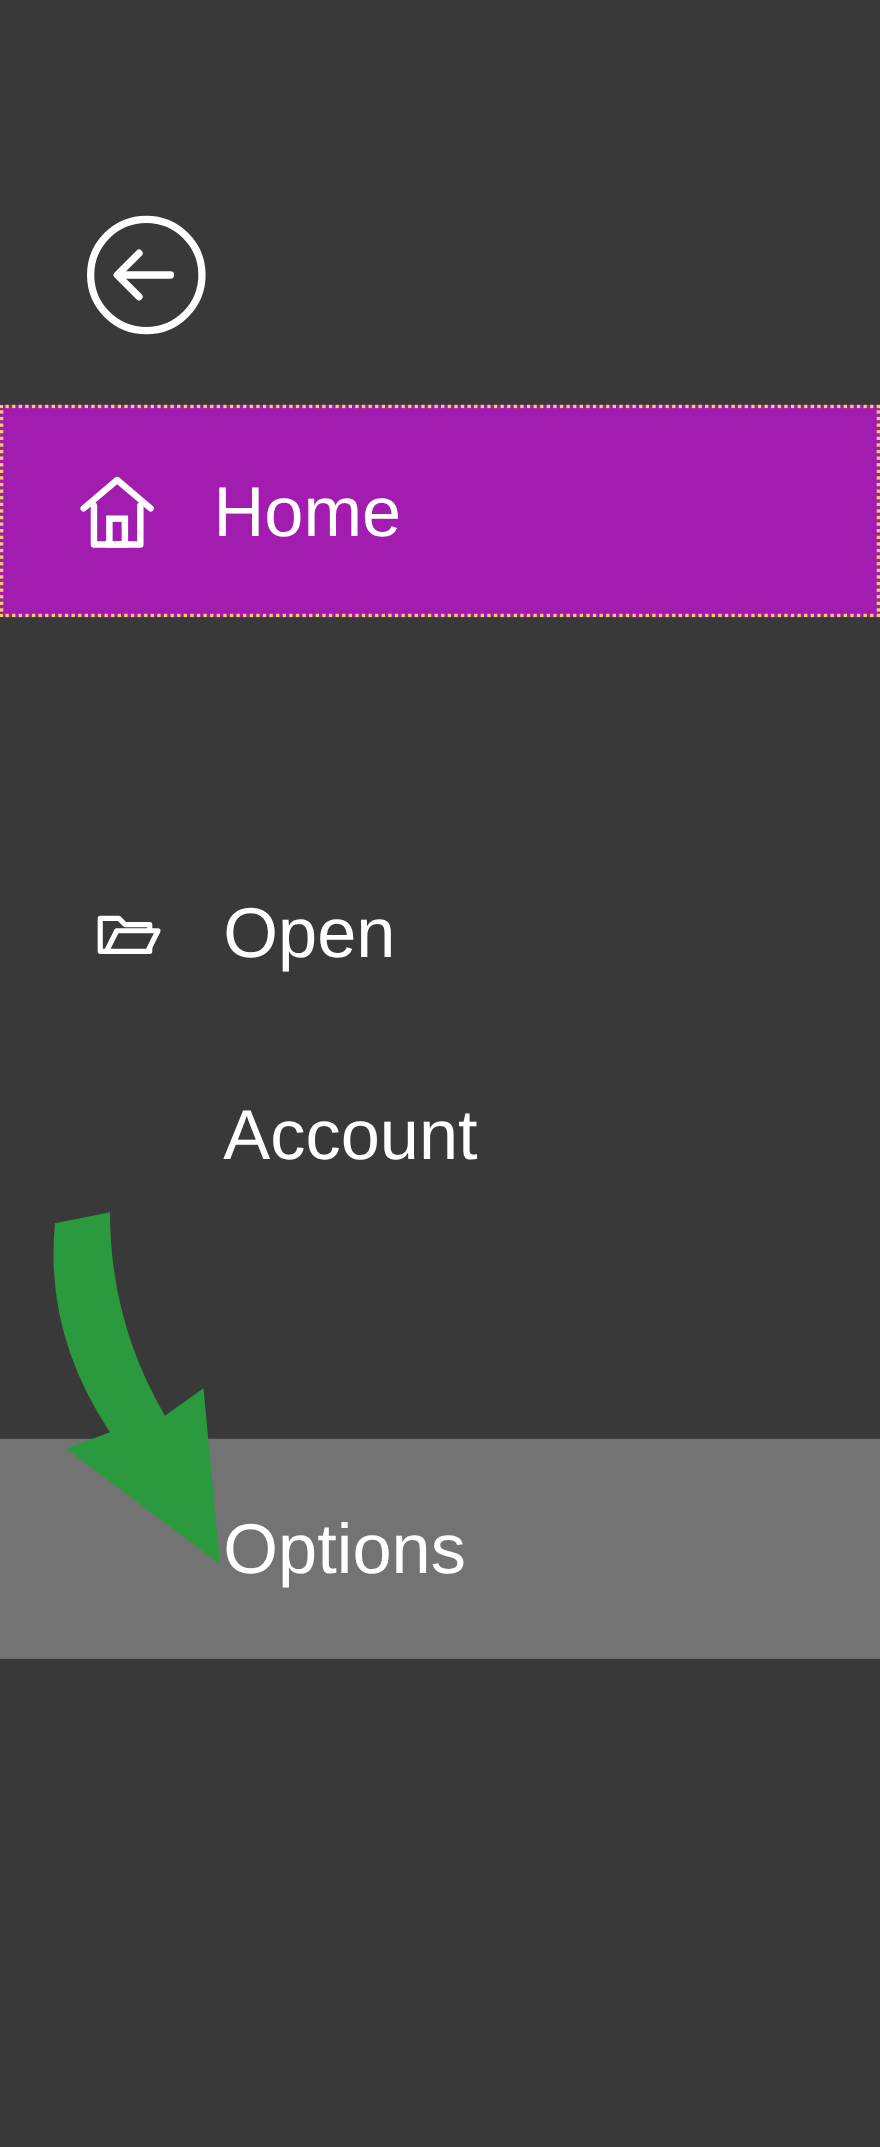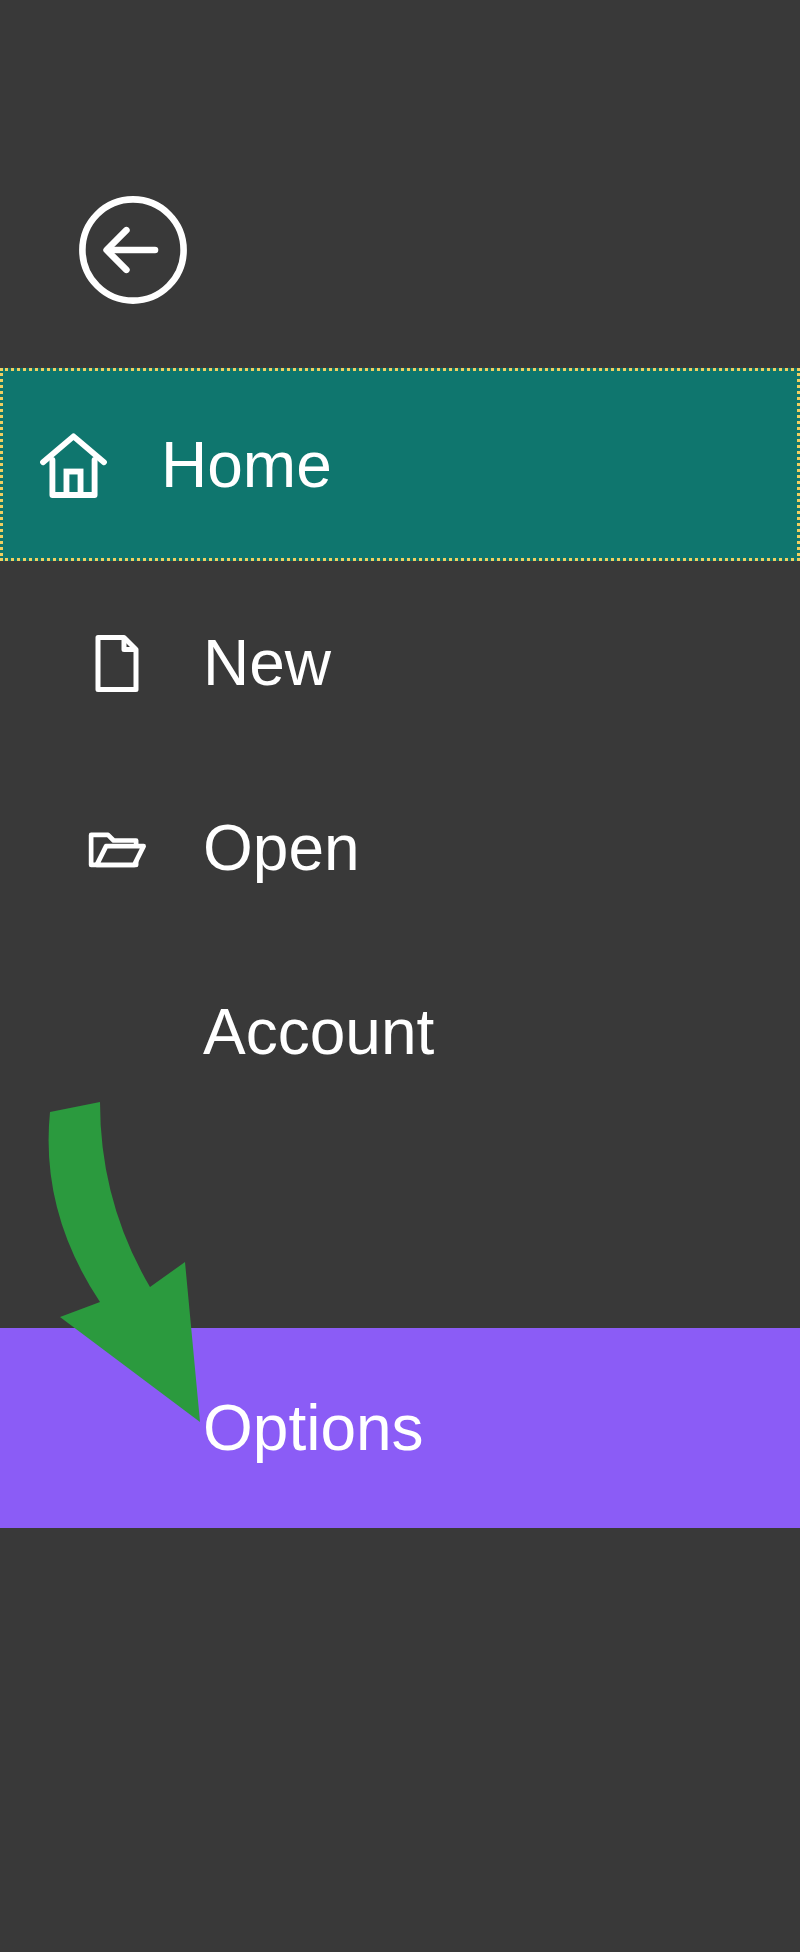--- a/index.html
+++ b/index.html
@@ -33,28 +33,27 @@
     position: absolute;
     left: 0;
     width: 800px;
     box-sizing: border-box;
     display: flex;
     align-items: center;
     padding-left: 78px;
     cursor: pointer;
   }
   .menu-item.selected {
-    background: #0f766e;
+    background: #a21caf;
     border: 3px dotted #f0d060;
     box-sizing: border-box;
-    padding-left: 33px;
+    padding-left: 66px;
   }
   .menu-item.highlight {
-    background: #8b5cf6;
-    margin-top: 20px;
+    background: #737373;
   }
   .icon-slot {
     width: 75px;
     height: 75px;
     display: flex;
     align-items: center;
     justify-content: center;
     flex-shrink: 0;
     margin-right: 50px;
   }
@@ -106,29 +105,20 @@
     <span class="icon-slot">
       <svg viewBox="0 0 64 64" width="75" height="75">
         <polyline points="6,30 32,8 58,30" fill="none" stroke="#ffffff" stroke-width="5" stroke-linejoin="round" stroke-linecap="round"></polyline>
         <polyline points="14,28 14,58 50,58 50,28" fill="none" stroke="#ffffff" stroke-width="5" stroke-linejoin="round" stroke-linecap="round"></polyline>
         <rect x="26" y="38" width="12" height="20" fill="none" stroke="#ffffff" stroke-width="5"></rect>
       </svg>
     </span>
     <span class="menu-label">Home</span>
   </div>
 
-  <div class="menu-item item-new">
-    <span class="icon-slot">
-      <svg viewBox="0 0 64 64" width="64" height="75">
-        <path d="M14 6 H40 L52 18 V58 H14 Z" fill="none" stroke="#ffffff" stroke-width="5" stroke-linejoin="round"></path>
-        <polyline points="40,6 40,18 52,18" fill="none" stroke="#ffffff" stroke-width="5" stroke-linejoin="round"></polyline>
-      </svg>
-    </span>
-    <span class="menu-label">New</span>
-  </div>
 
   <div class="menu-item item-account">
     <span class="icon-slot spacer"></span>
     <span class="menu-label">Account</span>
   </div>
 
   <div class="menu-item item-open">
     <span class="icon-slot">
       <svg viewBox="0 0 64 64" width="80" height="60">
         <path d="M6 18 H24 L30 24 H54 V50 H6 Z" fill="none" stroke="#ffffff" stroke-width="5" stroke-linejoin="round"></path>

